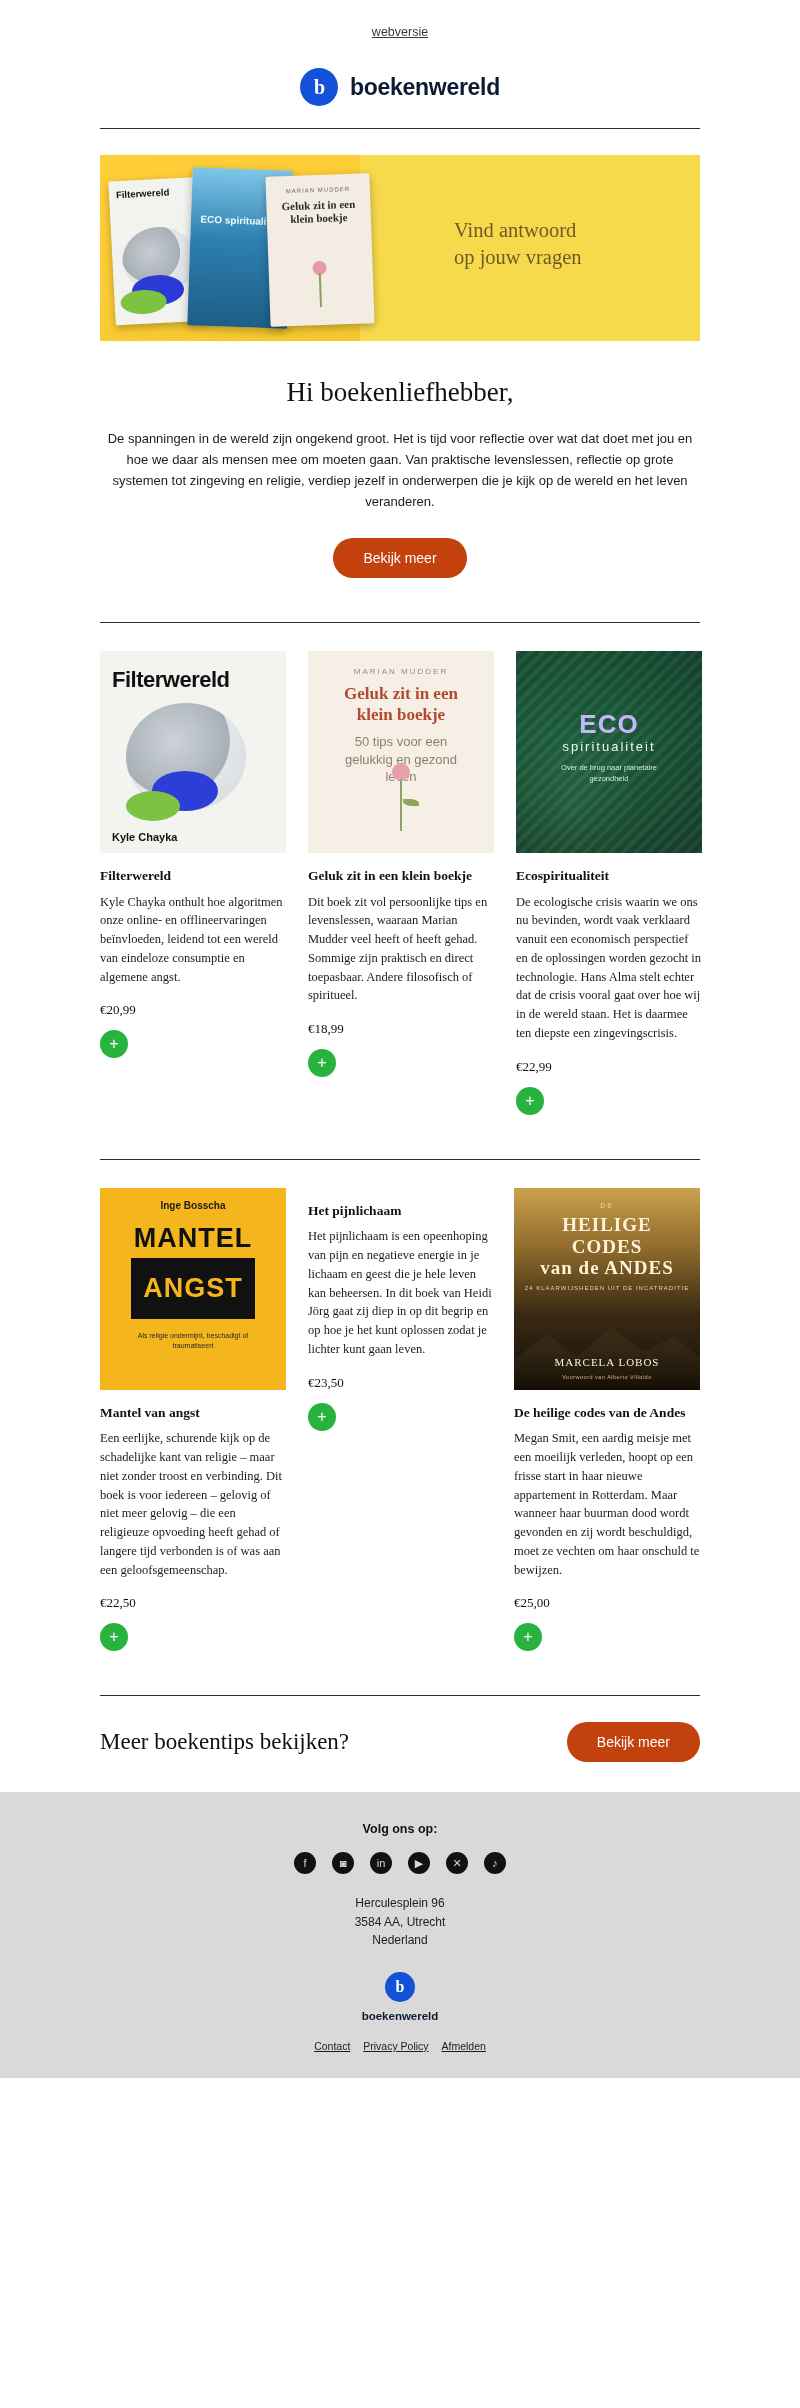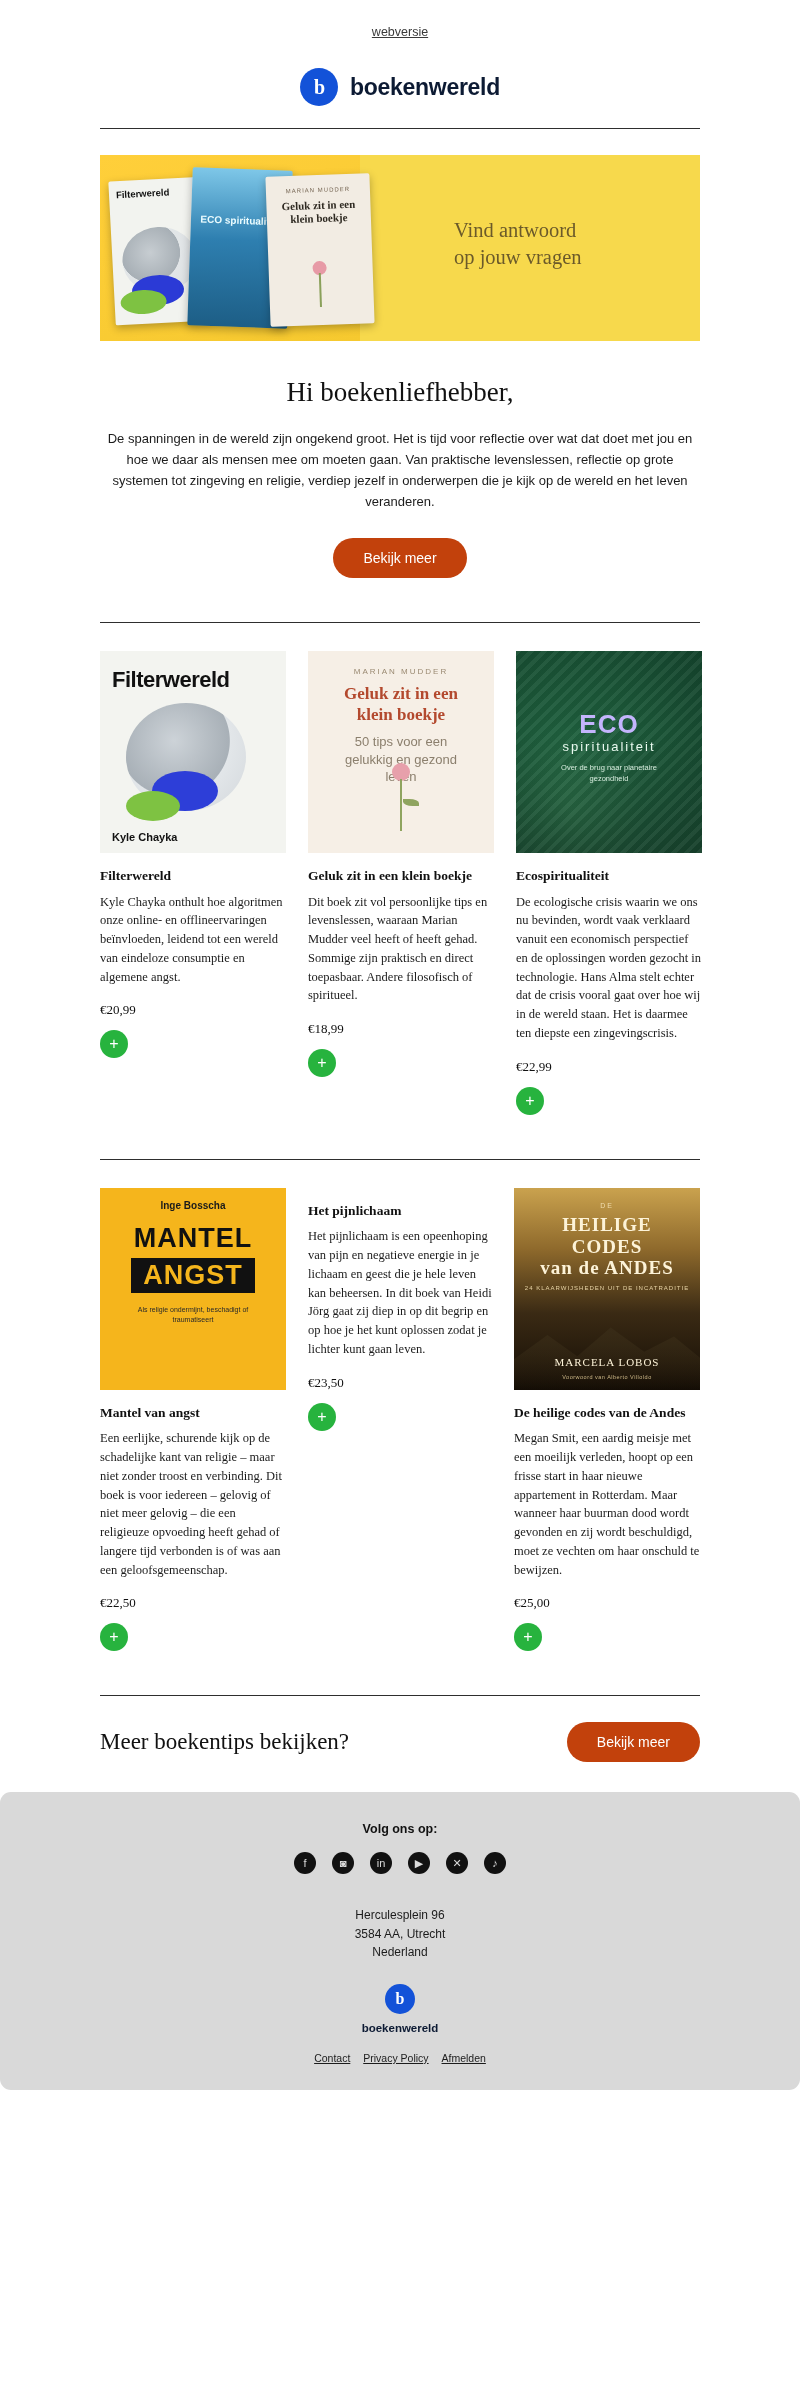--- a/index.html
+++ b/index.html
@@ -226,21 +226,21 @@
       repeating-linear-gradient(135deg, rgba(255,255,255,0.05) 0 4px, rgba(0,0,0,0.05) 4px 9px);}
   .cv-eco .ttl { position:absolute; top:58px; left:0; right:0; text-align:center; color:#c4b5fd;
       font-family:"Liberation Sans",sans-serif; font-weight:bold; font-size:26px; letter-spacing:1px;}
   .cv-eco .ttl2 { position:absolute; top:88px; left:0; right:0; text-align:center; color:#eafaf0;
       font-size:13px; letter-spacing:2px;}
   .cv-eco .sub { position:absolute; top:112px; left:0; right:0; text-align:center; color:#d6ecdd; font-size:7.5px; line-height:1.4; padding:0 30px;}
 
   .cv-mantel { background:#f5b51c; }
   .cv-mantel .auth { text-align:center; font-size:10px; font-weight:bold; color:#1b1b1b; padding-top:12px;}
   .cv-mantel .w { text-align:center; font-family:"Liberation Sans",sans-serif; font-weight:bold; font-size:27px; color:#111; letter-spacing:1px; line-height:1.15; padding-top:12px;}
-  .cv-mantel .angst { display:inline-block; background:#111; color:#f5b51c; padding:2px 12px; font-size:27px; font-weight:bold; letter-spacing:1px;}
+  .cv-mantel .angst { display:inline-block; background:#111; color:#f5b51c; padding:15px 12px; font-size:27px; font-weight:bold; letter-spacing:1px;}
   .cv-mantel .angstwrap { text-align:center; padding-top:4px;}
   .cv-mantel .sub { text-align:center; font-size:7px; color:#2a2a2a; padding:12px 26px 0 26px; line-height:1.4;}
 
   .cv-pijn { background:linear-gradient(180deg,#2a1050 0%,#4a1f86 45%,#6a2fae 100%); }
   .cv-pijn .auth { text-align:center; font-size:8px; color:#d8c8ff; letter-spacing:2px; padding-top:12px;}
   .cv-pijn .ttl { text-align:center; font-family:"Liberation Sans",sans-serif; font-weight:bold; font-size:23px; color:#ffffff; line-height:1.1; padding-top:8px;}
   .cv-pijn .figure { position:absolute; left:50%; margin-left:-34px; top:92px; width:68px; height:92px;
       background: radial-gradient(ellipse at 50% 40%, rgba(180,220,255,0.95) 0%, rgba(120,160,255,0.5) 45%, rgba(80,40,160,0) 72%);
       border-radius:50%;}
   .cv-pijn .sub { position:absolute; bottom:12px; left:0; right:0; text-align:center; font-size:6.5px; color:#e0d2ff; line-height:1.4; padding:0 24px;}
@@ -267,38 +267,37 @@
     font-family: "Liberation Serif", serif;
     font-size: 23px;
     color: #111;
   }
   
   .footer {
     margin-top: 30px;
     background: #d9d9d9;
     padding: 30px 0 26px 0;
     text-align: center;
-    border-radius: 11px;
   }
   .follow {
     font-size: 12.5px;
     font-weight: bold;
     color: #111;
   }
   .social {
     display: flex; justify-content: center; gap: 16px; margin-top: 16px;
   }
   .sico {
     width: 22px; height: 22px; border-radius: 50%;
     background: #111; color: #d9d9d9;
     display: flex; align-items: center; justify-content: center;
     font-size: 11px; cursor: pointer;
   }
   .address {
-    margin-top: 32px;
+    margin-top: 20px;
     font-size: 12px;
     line-height: 1.55;
     color: #1c1c1c;
   }
   .footer-logo {
     margin-top: 22px;
     display: flex; flex-direction: column; align-items: center; gap: 8px;
   }
   .footer-logo .mark {
     width: 30px; height: 30px; border-radius: 50%;

